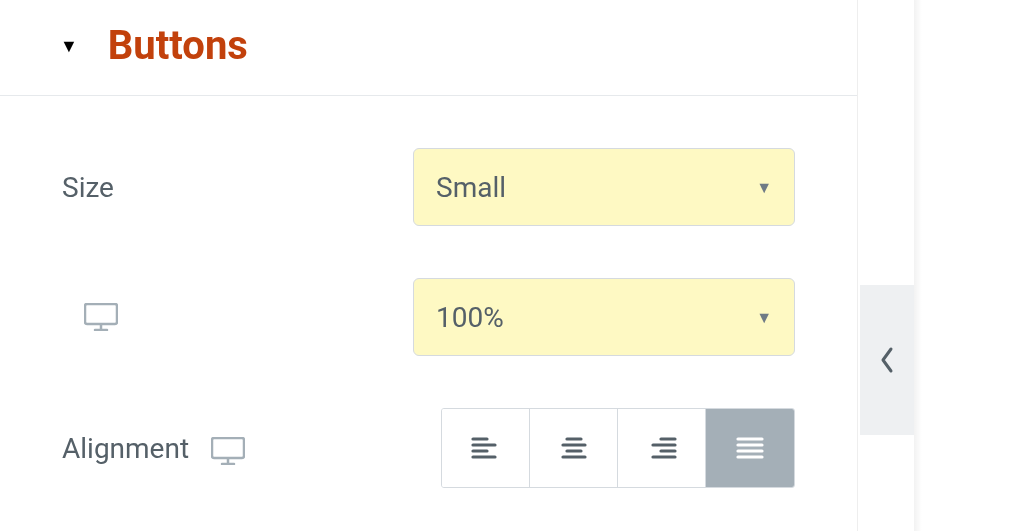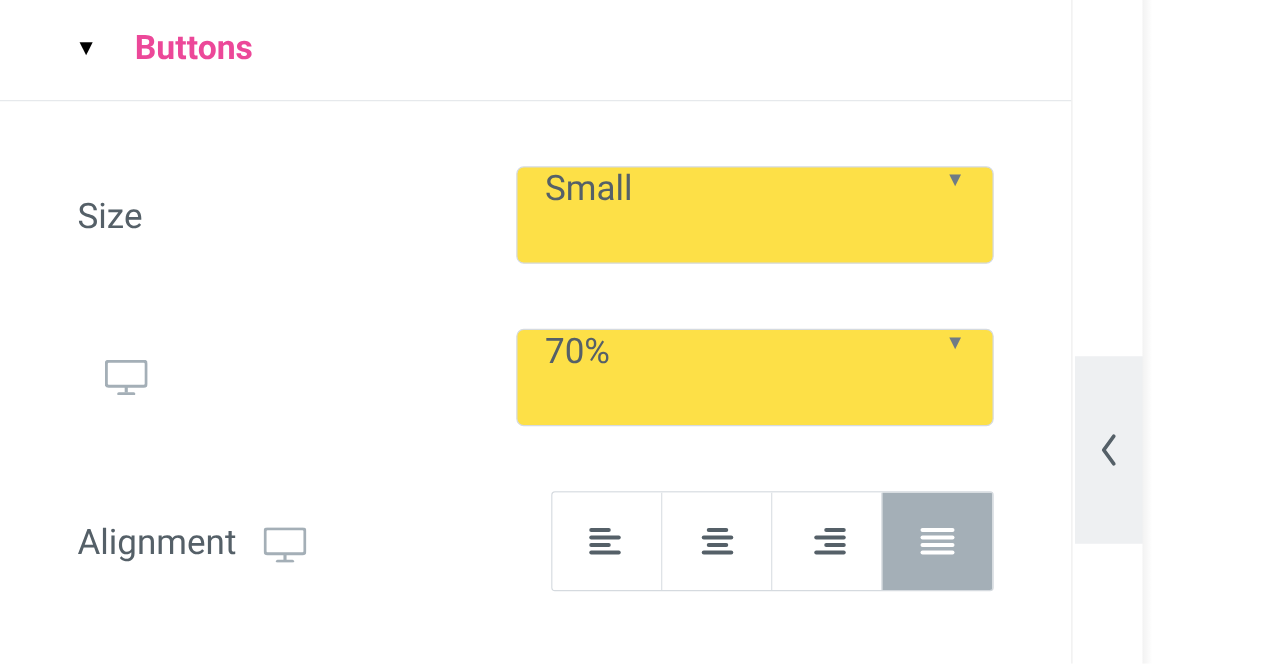--- a/index.html
+++ b/index.html
@@ -22,23 +22,23 @@
       align-items: center;
       padding: 22px 0 26px 60px;
       border-bottom: 1px solid #e6e9ec;
     }
     .section-header .caret {
       font-size: 18px;
       color: #000;
       margin-right: 30px;
     }
     .section-header .title {
-      font-size: 27px;
+      font-size: 40px;
       font-weight: 700;
-      color: #ec4899;
+      color: #c2410c;
     }
     .row {
       display: flex;
       align-items: center;
       padding: 0 62px;
       margin-top: 52px;
     }
     .row:first-of-type { margin-top: 60px; }
     .label {
       font-size: 28px;
@@ -53,25 +53,25 @@
     .responsive-icon svg { width: 34px; height: 28px; }
     .control-area {
       margin-left: auto;
     }
     .select {
       width: 382px;
       height: 78px;
       border: 1px solid #d5dadf;
       border-radius: 6px;
       display: flex;
-      align-items: flex-start;
+      align-items: center;
       justify-content: space-between;
       padding: 0 22px 0 22px;
       cursor: pointer;
-      background: #fde047;
+      background: #fef9c3;
     }
     .select-value {
       font-size: 28px;
       color: #556068;
     }
     .select-caret {
       font-size: 16px;
       color: #6f7b85;
     }
     .align-group {
@@ -146,21 +146,21 @@
       <span class="responsive-icon">
         <svg viewBox="0 0 34 28">
           <rect x="1" y="1" width="32" height="20" rx="2" fill="none" stroke="#a4afb7" stroke-width="2.5"></rect>
           <line x1="11" y1="27" x2="23" y2="27" stroke="#a4afb7" stroke-width="2.5" stroke-linecap="round"></line>
           <line x1="17" y1="21" x2="17" y2="26" stroke="#a4afb7" stroke-width="2.5"></line>
         </svg>
       </span>
     </div>
     <div class="control-area">
       <div class="select">
-        <span class="select-value">70%</span>
+        <span class="select-value">100%</span>
         <span class="select-caret">▼</span>
       </div>
     </div>
   </div>
 
   <div class="row row-alignment">
     <div class="label">
       <span>Alignment</span>
       <span class="responsive-icon">
         <svg viewBox="0 0 34 28">

